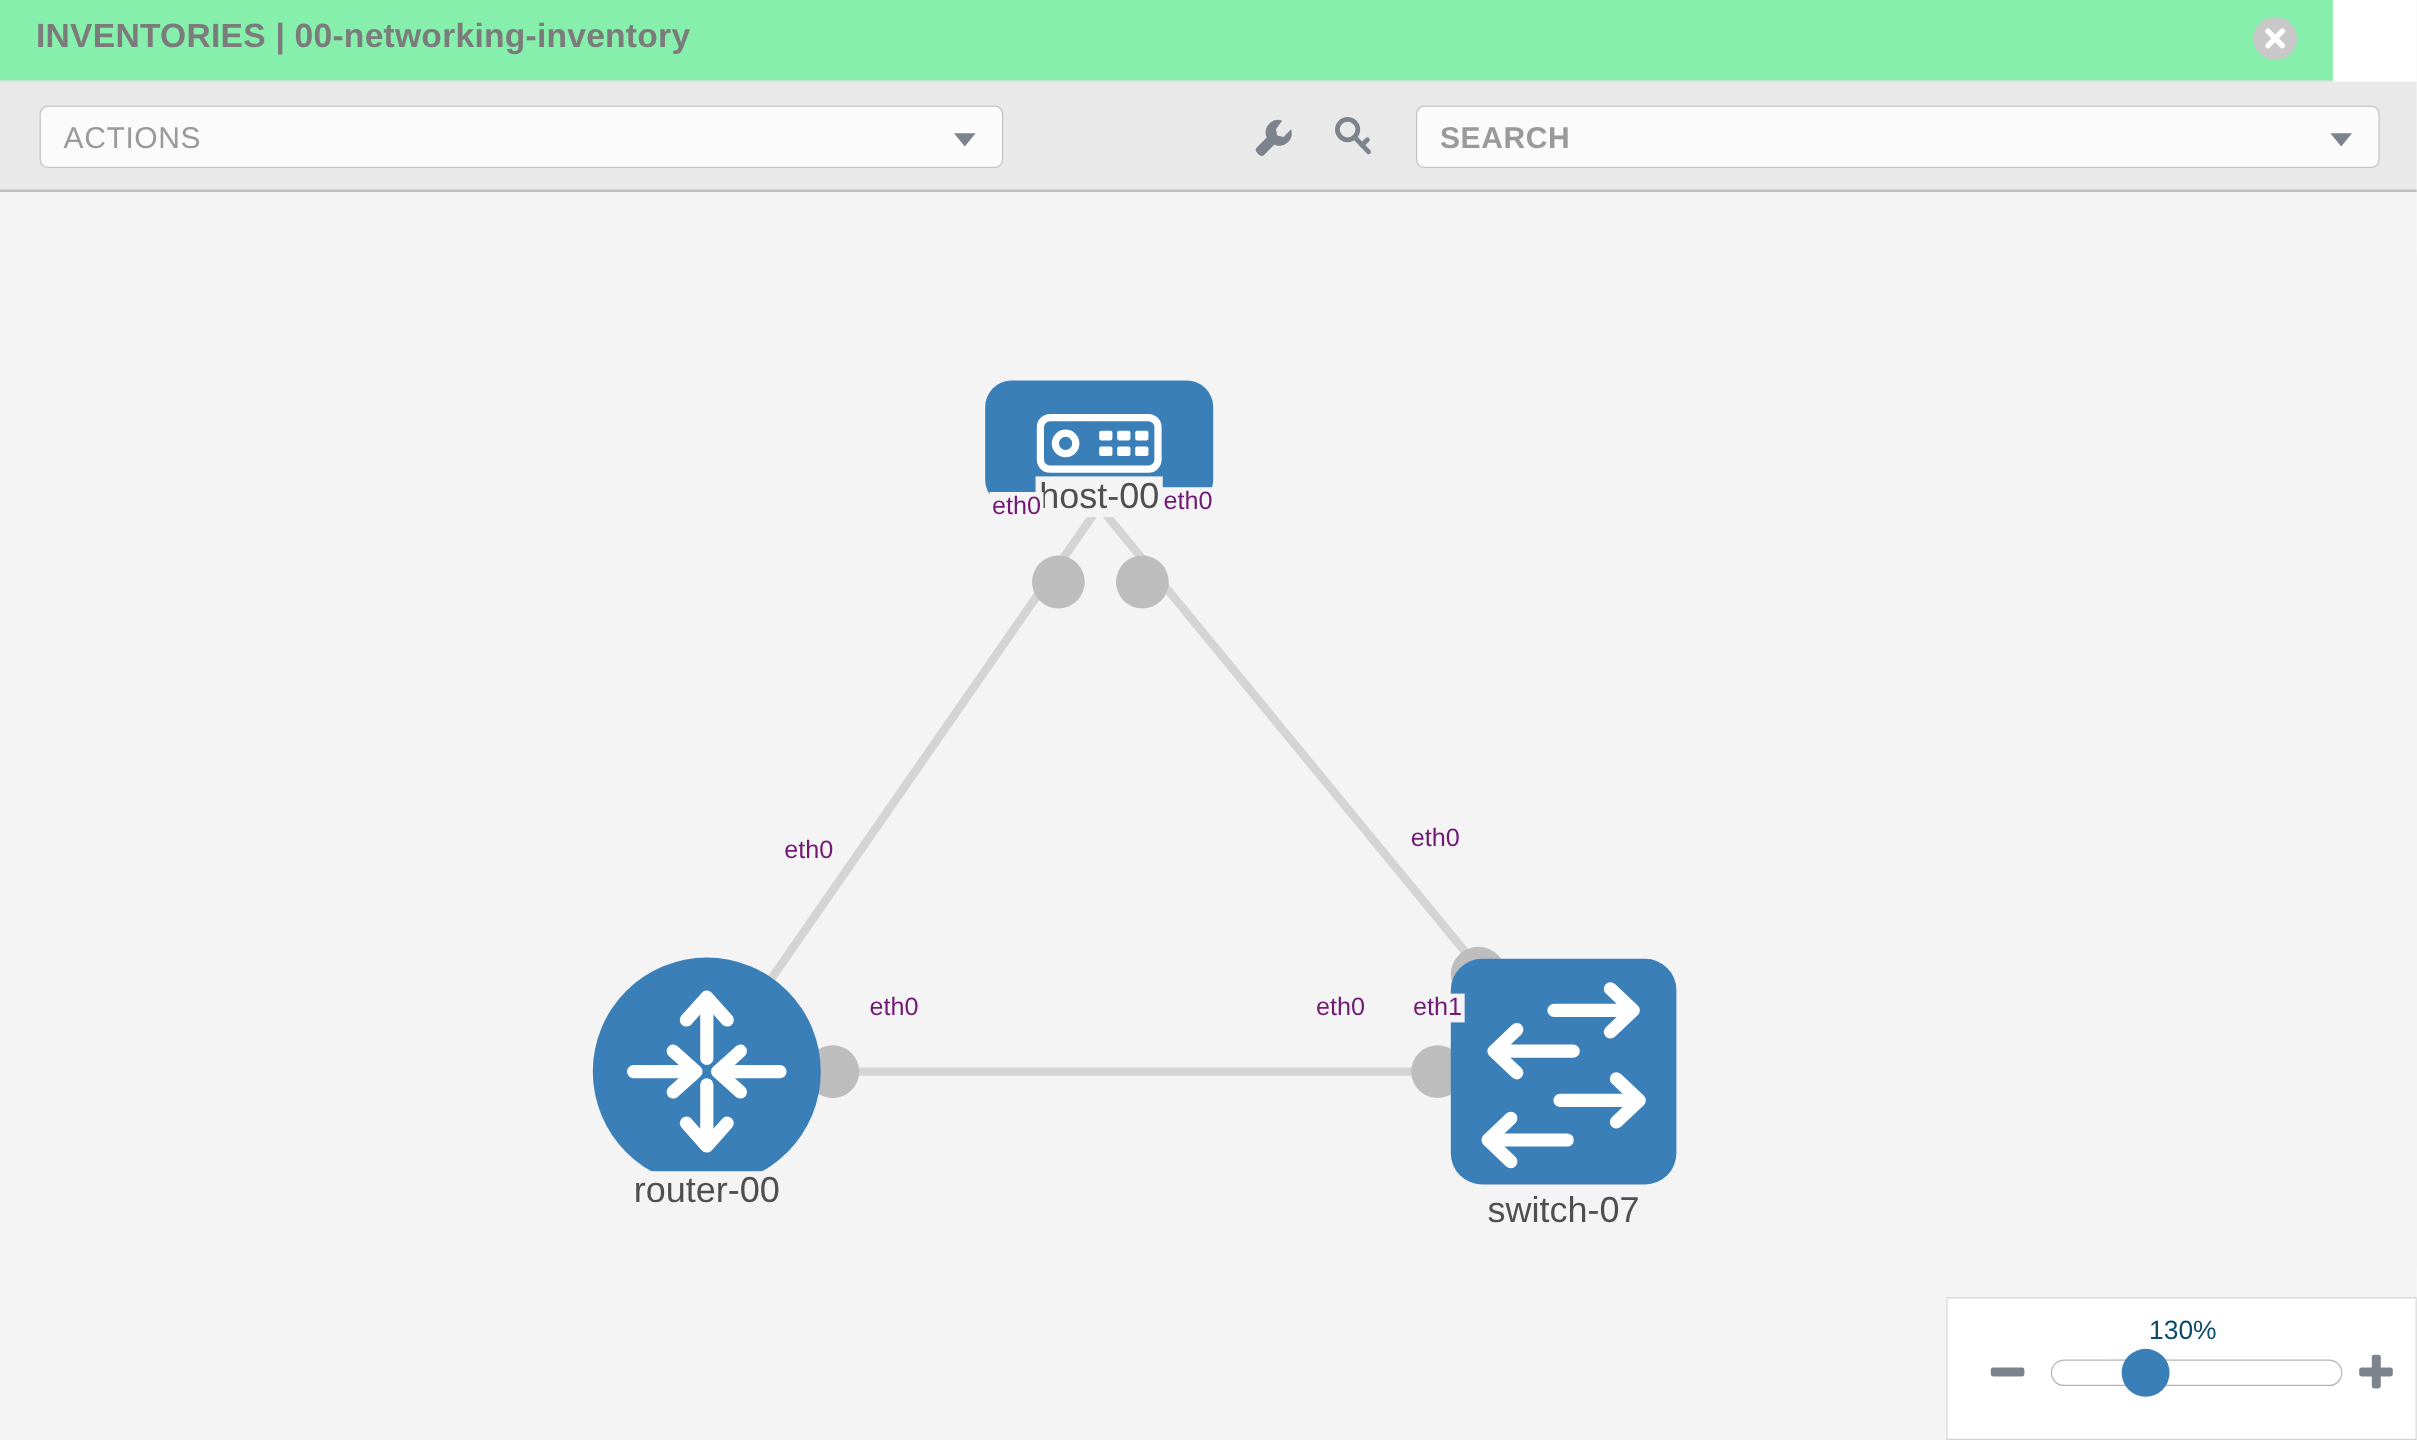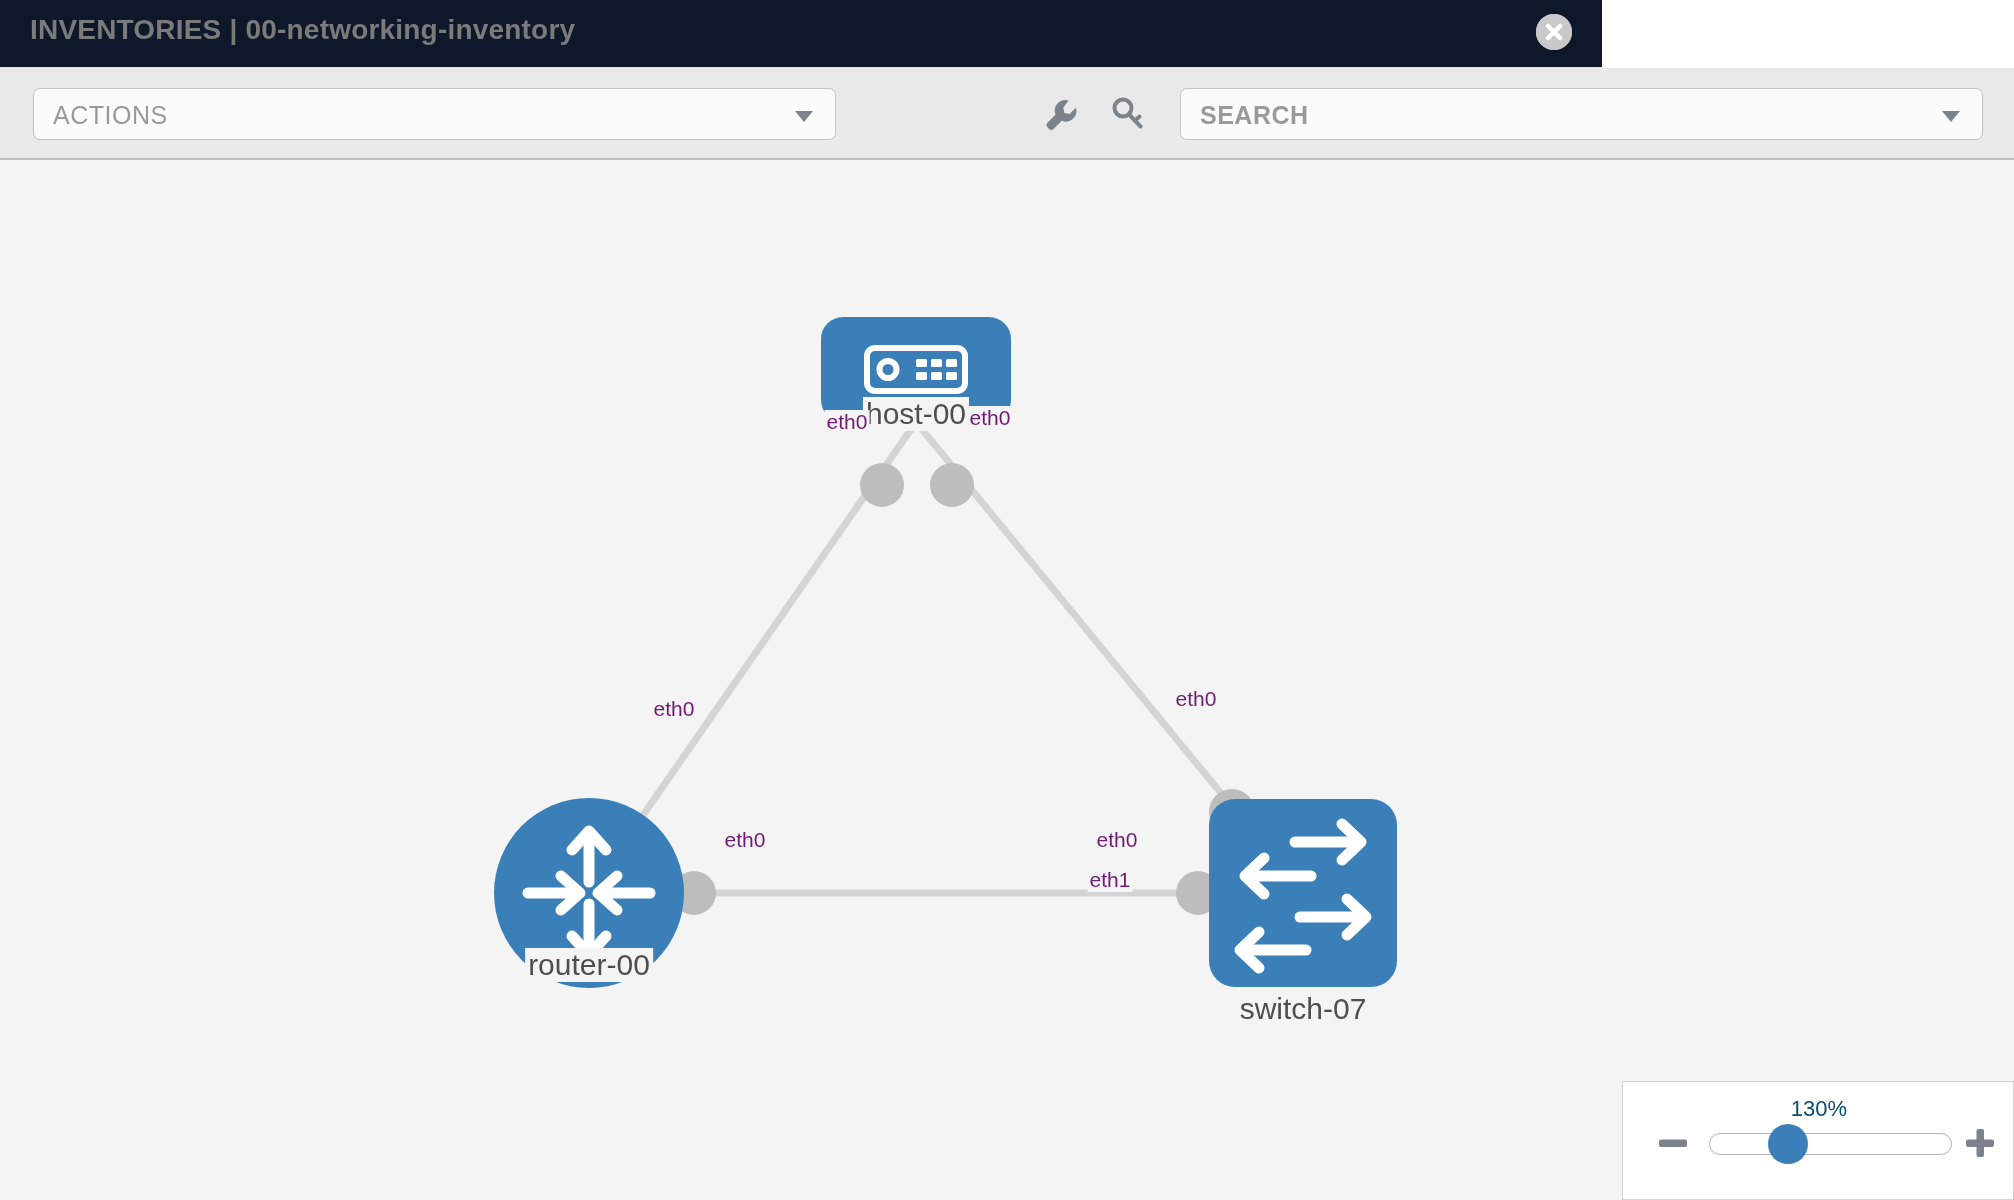--- a/index.html
+++ b/index.html
@@ -15,22 +15,22 @@
     position: relative;
     width: 2014px;
     height: 1200px;
     background: #ffffff;
   }
 
   
   .header {
     position: absolute;
     left: 0; top: 0;
-    width: 1602px; height: 68px;
-    background: #0f172a;
+    width: 1944px; height: 68px;
+    background: #86efac;
     border-bottom: 1px solid #e0e0e0;
   }
   .header-title {
     position: absolute;
     left: 30px; top: 14px;
     font-size: 28px;
     font-weight: bold;
     color: #7b7b7b;
     letter-spacing: 0.2px;
     white-space: nowrap;
@@ -287,30 +287,30 @@
           <path d="M1300 757 L1365 757"></path>
           <path d="M1347 739 L1366 757 L1347 775"></path>
 
           <path d="M1306 790 L1241 790"></path>
           <path d="M1259 772 L1240 790 L1259 808"></path>
         </g>
       </g>
     </svg>
 
     <div class="node-label" style="left:916px; top:237px;">host-00</div>
-    <div class="node-label" style="left:589px; top:788px;">router-00</div>
+    <div class="node-label" style="left:589px; top:816px;">router-00</div>
     <div class="node-label" style="left:1303px; top:832px;">switch-07</div>
 
     <div class="iface-label" style="left:847px; top:250px;">eth0</div>
     <div class="iface-label" style="left:990px; top:246px;">eth0</div>
     <div class="iface-label" style="left:674px; top:537px;">eth0</div>
     <div class="iface-label" style="left:1196px; top:527px;">eth0</div>
     <div class="iface-label" style="left:745px; top:668px;">eth0</div>
     <div class="iface-label" style="left:1117px; top:668px;">eth0</div>
-    <div class="iface-label" style="left:1110px; top:668px;margin-top:40px;">eth1</div>
+    <div class="iface-label" style="left:1198px; top:668px;">eth1</div>
   </div>
 
   <div class="zoom-panel">
     <div class="zoom-value">130%</div>
 
     <div class="zoom-minus">
       <svg width="34" height="34" viewBox="0 0 34 34" aria-hidden="true">
         <rect x="3" y="13.5" width="28" height="7.5" rx="2" fill="#7d838d"></rect>
       </svg>
     </div>

